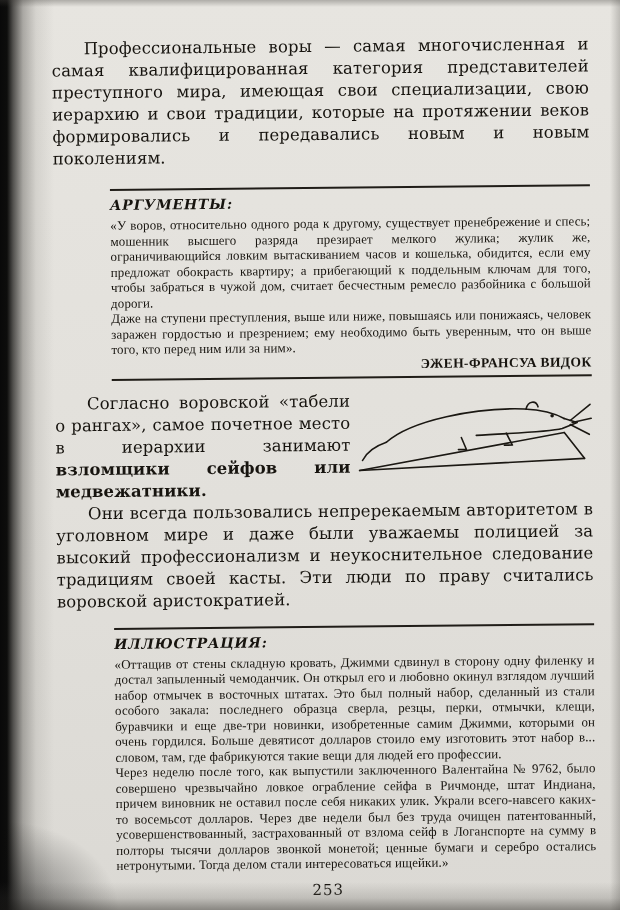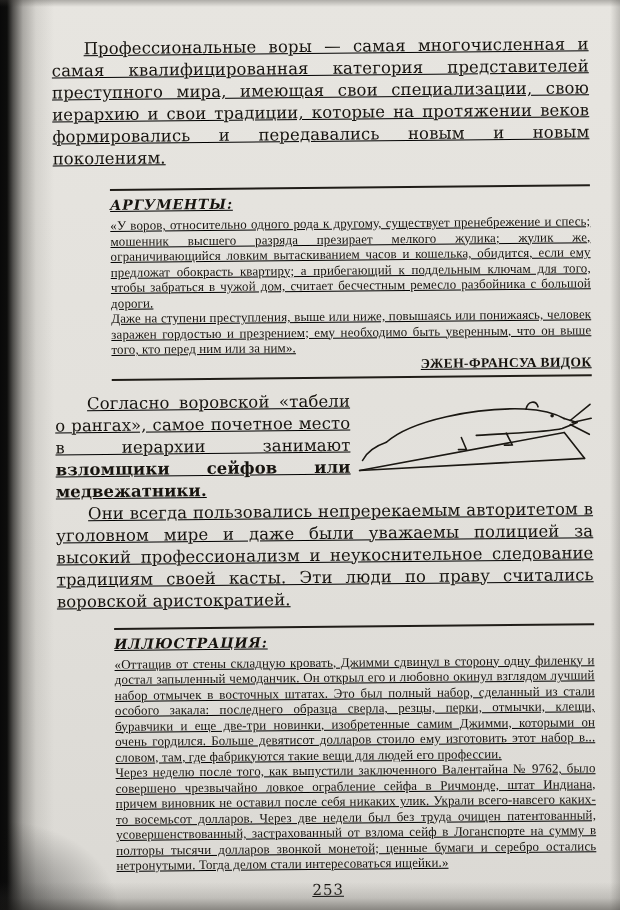--- a/index.html
+++ b/index.html
@@ -4,21 +4,20 @@
 <style>
   html,body{margin:0;padding:0;}
   body{
     width:620px;height:910px;overflow:hidden;
     background:#b9b8b5;
     font-family:"DejaVu Serif", serif;
   }
   .scan{
     position:relative;width:620px;height:910px;overflow:hidden;
     background:linear-gradient(180deg,#e7e5e0 0%,#e2e0db 55%,#dbd9d4 100%);
-    text-decoration:underline;
   }
   .content{
     position:relative;
     padding:36px 28px 0 55px;
     transform:rotate(-0.55deg);
     transform-origin:50% 45%;
     color:#17140f;
   }
   p{margin:0;}
   .main{

